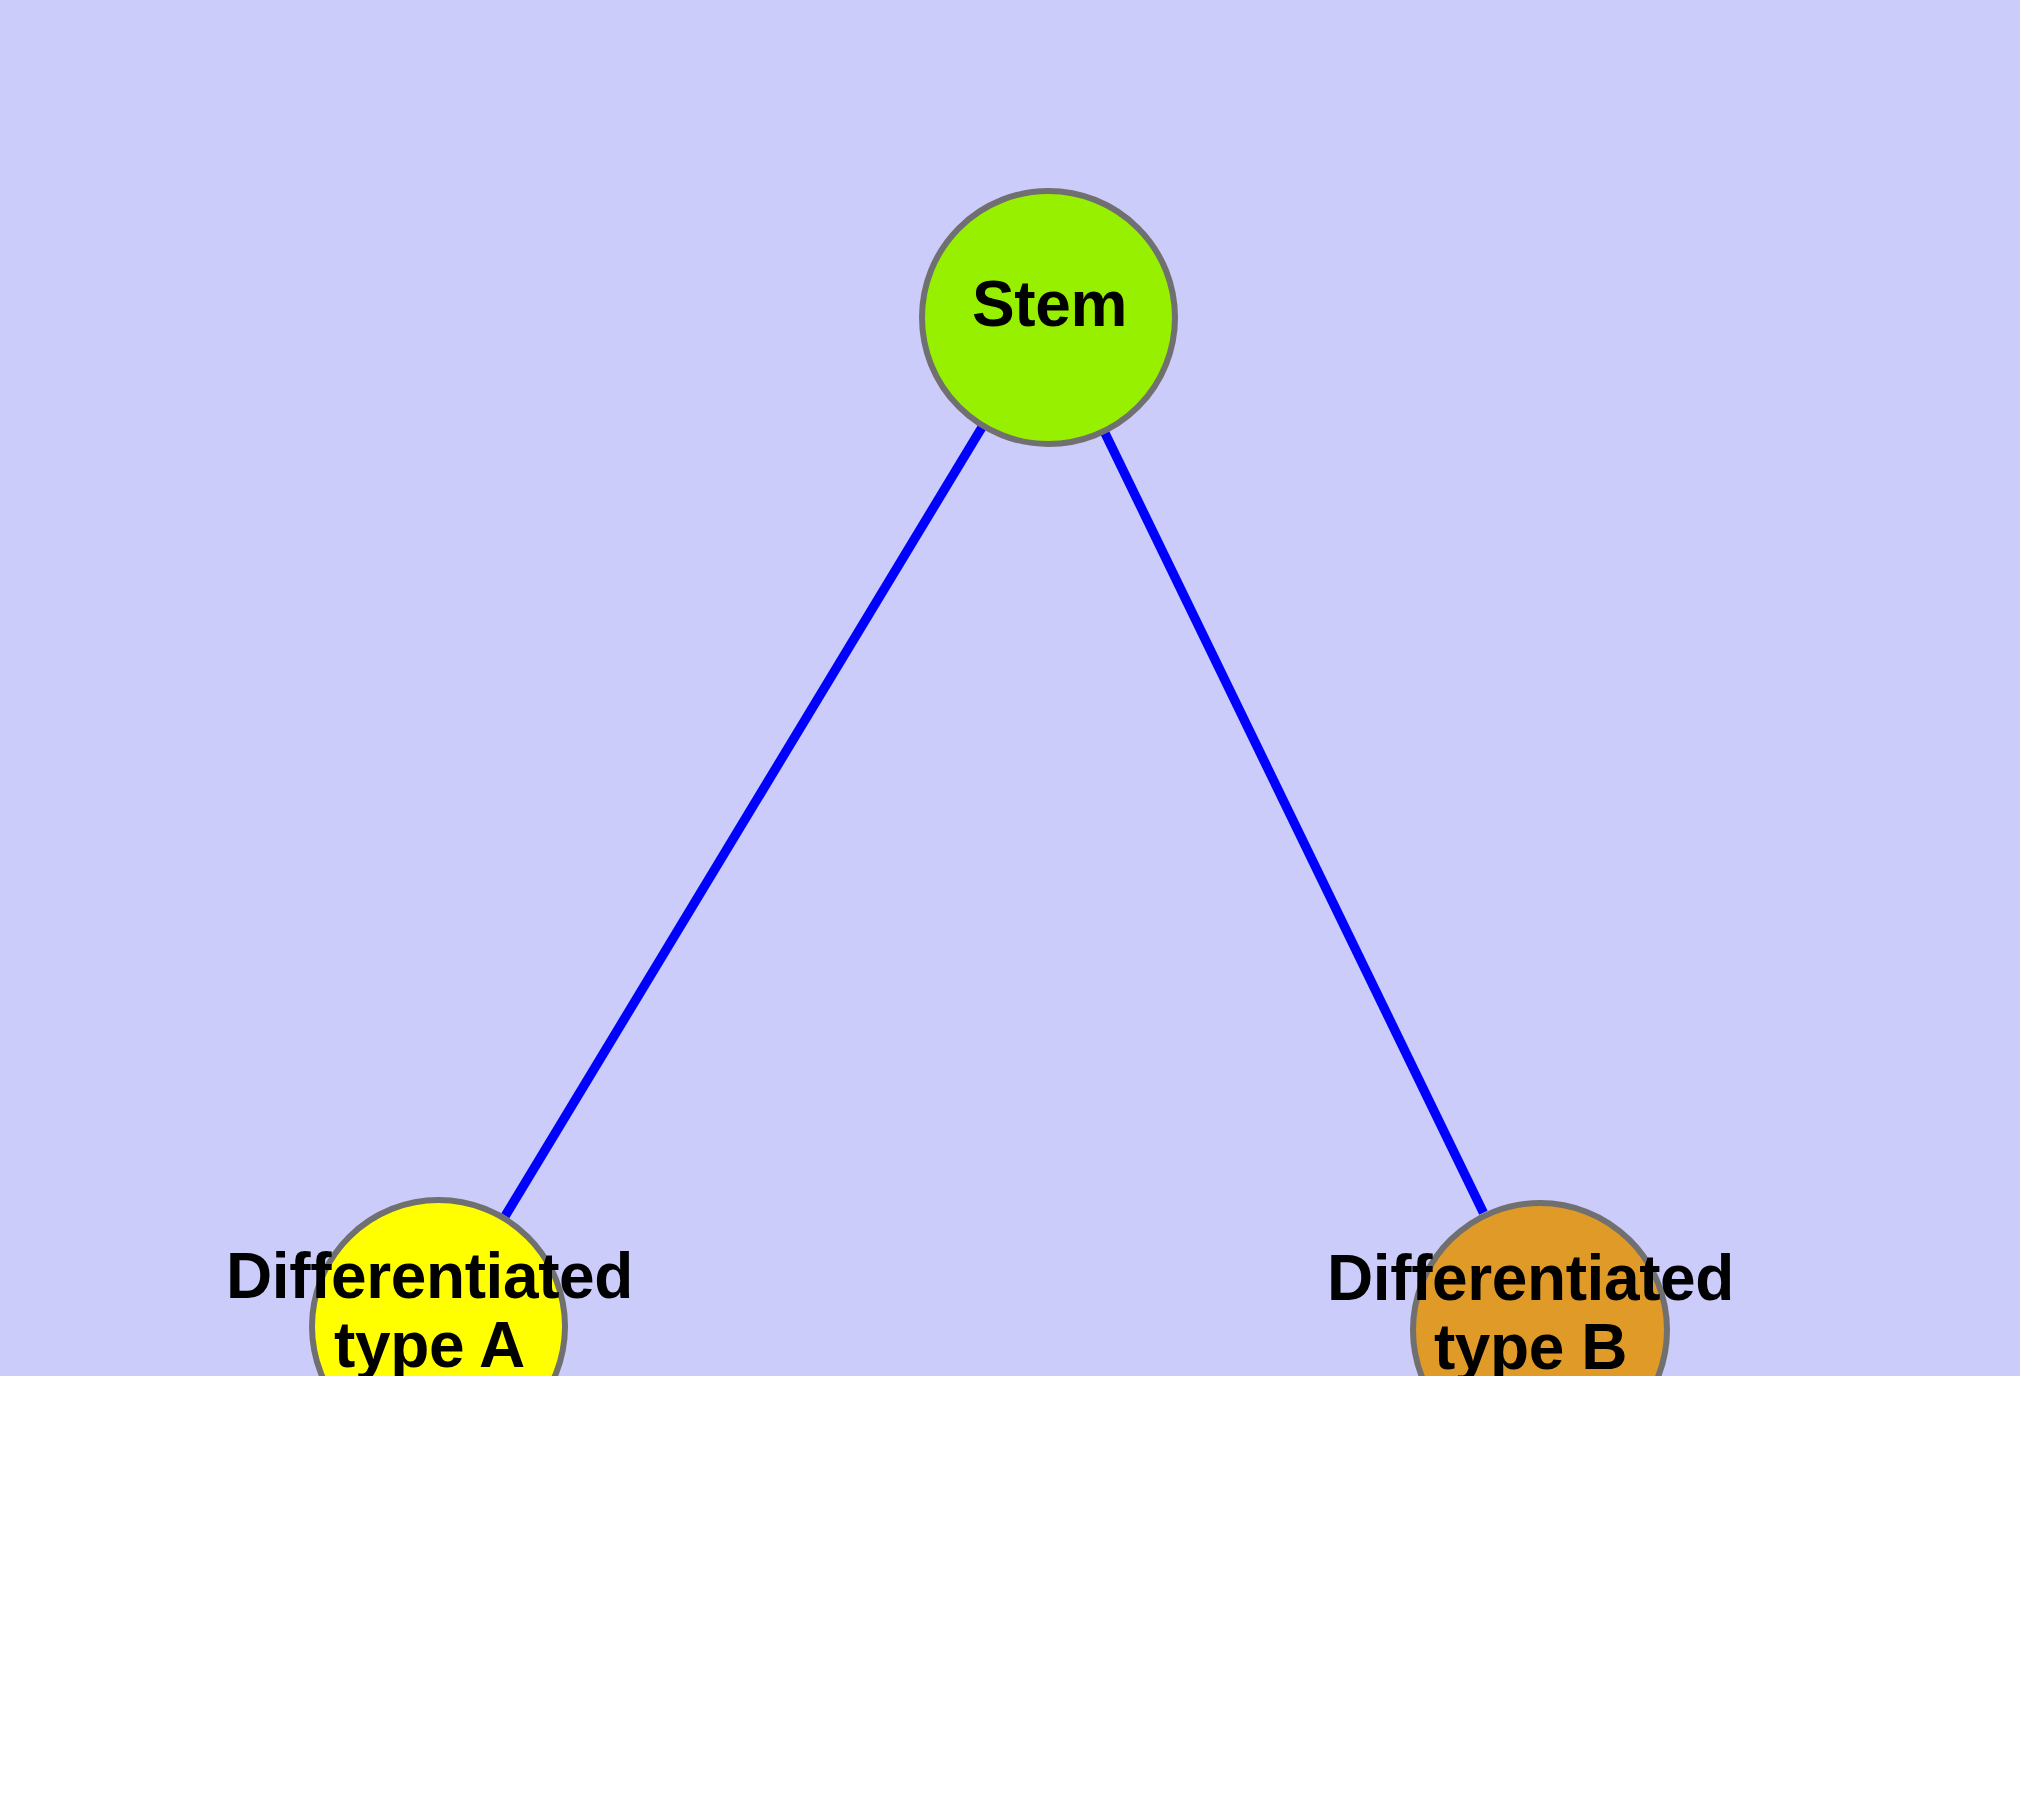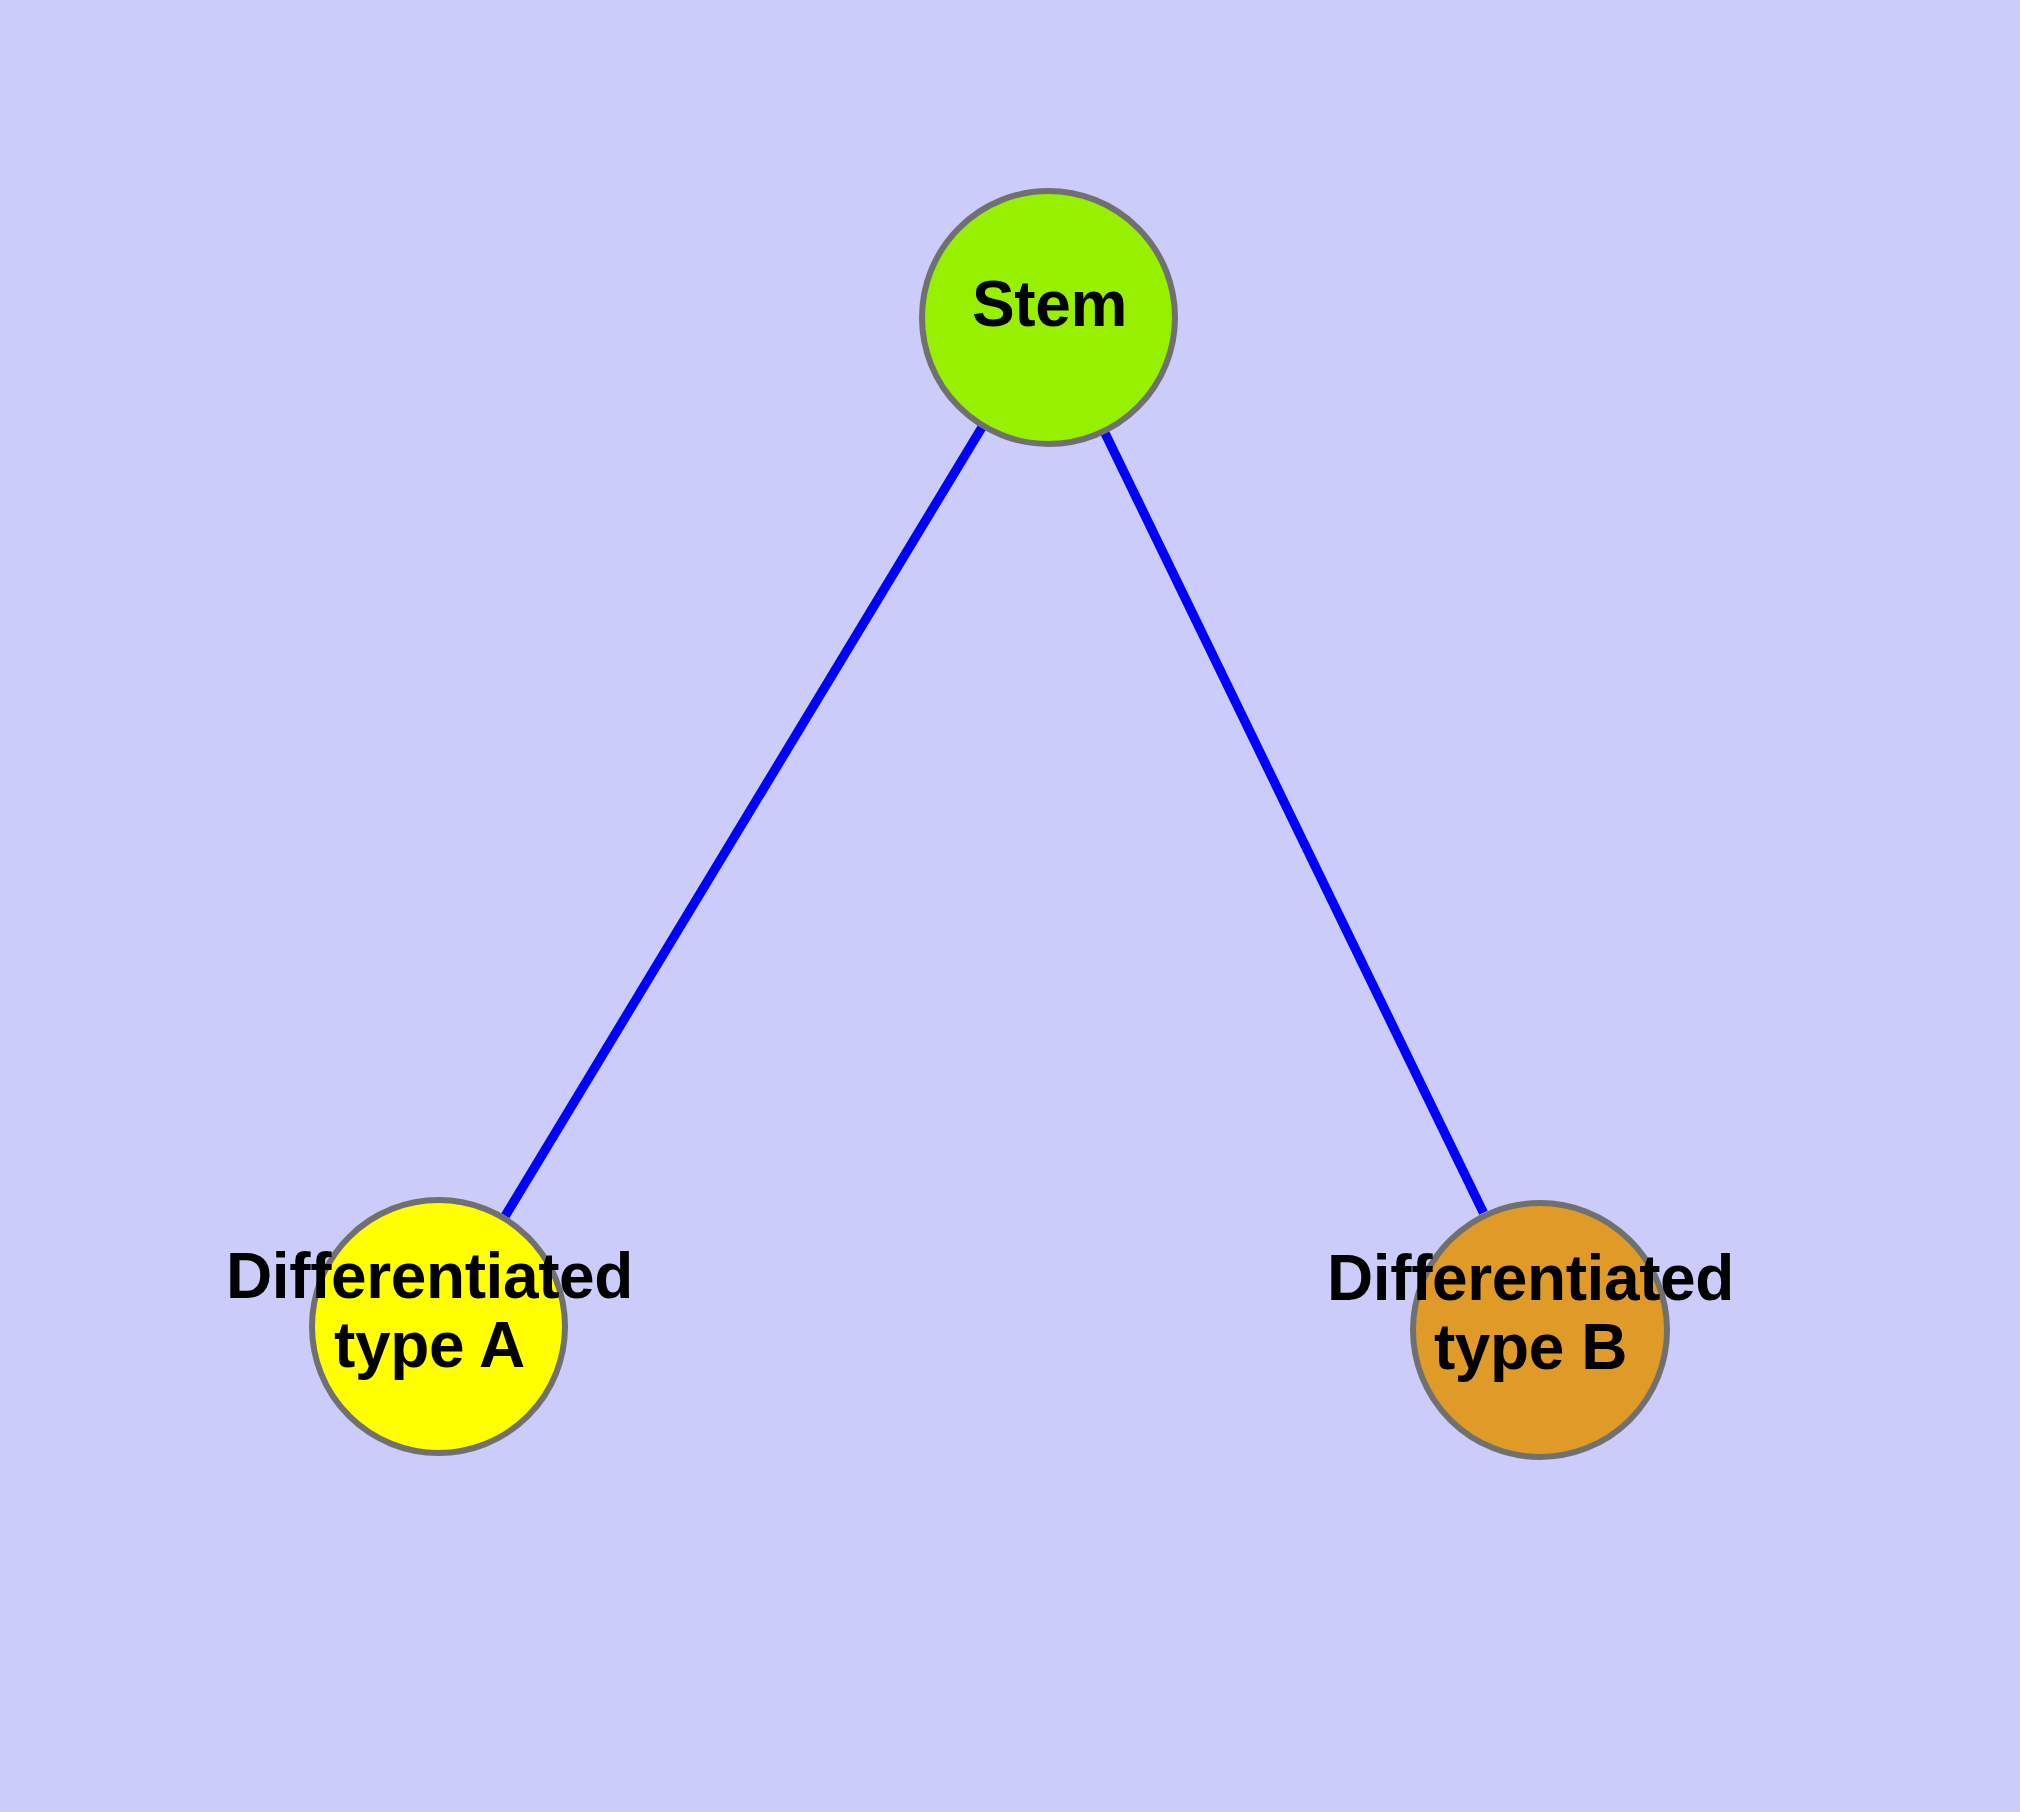--- a/index.html
+++ b/index.html
@@ -77,21 +77,21 @@
   #label-diff-b {
     left: 1268px;
     top: 1244px;
     width: 525px;
     font-size: 64px;
   }
 </style>
 </head>
 <body>
 
-<div id="canvas" style="width: 2021px; height: 1812px;">
+<div id="canvas" style="width: 2021px; height: 1376px;">
 
   <div id="graph-background" style="background: rgb(204, 204, 250);"></div>
 
   <svg id="edge-layer" viewBox="0 0 2384 2138">
     <line id="edge-stem-diff-a" x1="1158.1047474627346" y1="504.5058969053932" x2="595.8952525372654" y2="1434.4941030946068" stroke="#0000ff" stroke-width="11"></line>
     <line id="edge-stem-diff-b" x1="1303.5880406412373" y1="511.19432511427334" x2="1749.975316469312" y2="1430.9060399669445" stroke="#0000ff" stroke-width="11"></line>
   </svg>
 
   <div class="node" id="node-stem" style="left: 919px; top: 188px; width: 259px; height: 259px; background: rgb(150, 240, 0); border: 6.8px solid rgb(112, 112, 112);"></div>
   <div class="node" id="node-diff-a" style="left: 309px; top: 1197px; width: 259px; height: 259px; background: rgb(255, 255, 0); border: 6.8px solid rgb(112, 112, 112);"></div>

